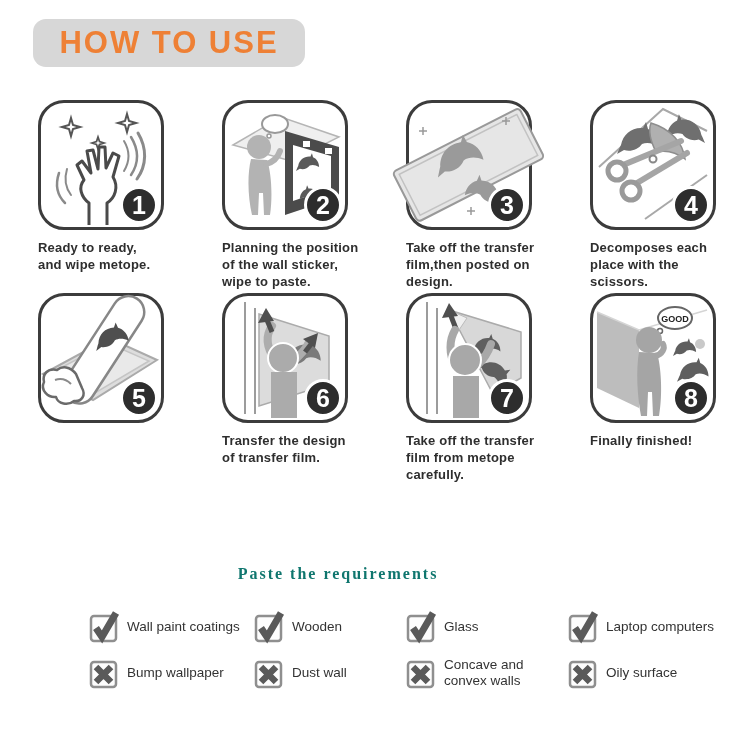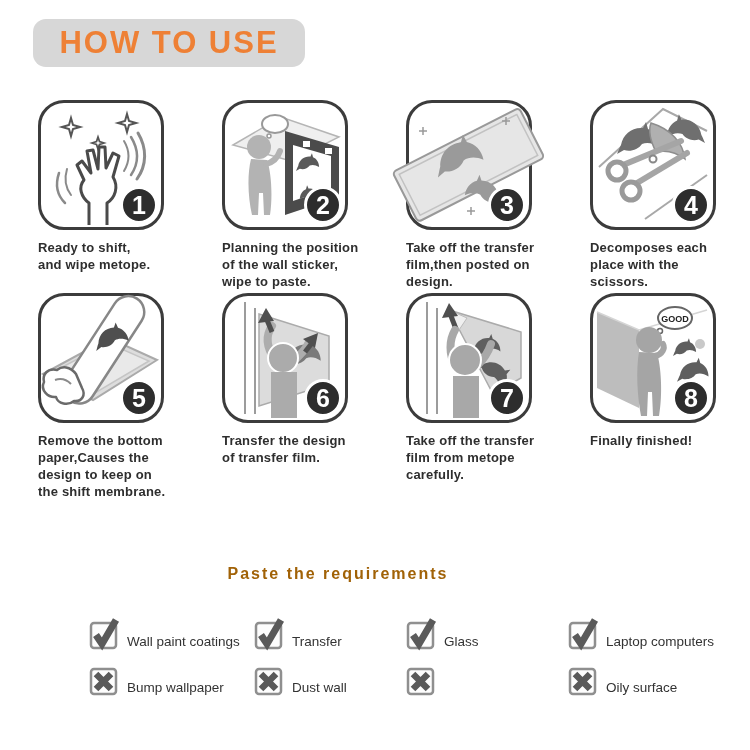--- a/index.html
+++ b/index.html
@@ -20,25 +20,25 @@
             border-radius:26px;background:#fff;}
   .step-box svg.illus{position:absolute;left:0;top:0;width:118px;height:122px;overflow:visible;}
   .badge{position:absolute;right:3px;bottom:3px;width:38px;height:38px;border-radius:50%;
          background:#2d2d2d;border:3px solid #ffffff;color:#fff;display:flex;align-items:center;
          justify-content:center;font-size:25px;font-weight:bold;box-sizing:border-box;}
   .caption{margin-top:9px;width:172px;font-size:13px;font-weight:bold;color:#2e2e2e;
            line-height:1.32;white-space:pre-line;letter-spacing:0.2px;}
 
   
   .req-title{position:absolute;left:0;top:565px;width:676px;text-align:center;
-             font-family:Liberation Sans, sans-serif;font-weight:bold;font-size:16px;
-             color:#a16207;letter-spacing:2px;}
+             font-family:Liberation Serif, serif;font-weight:bold;font-size:16px;
+             color:#0f766e;letter-spacing:2px;}
   .req-grid{position:absolute;left:88px;top:604px;display:grid;
             grid-template-columns:165px 152px 162px 150px;grid-auto-rows:46px;}
-  .req-item{display:flex;align-items:flex-end;gap:7px;}
+  .req-item{display:flex;align-items:center;gap:7px;}
   .req-icon{width:32px;height:32px;flex:0 0 32px;position:relative;}
   .req-icon svg{position:absolute;left:0;top:0;overflow:visible;}
   .req-icon .glyph-cross{display:none;}
   .req-icon[data-status="cross"] .glyph-cross{display:block;}
   .req-label{font-size:13.5px;color:#333;line-height:1.15;white-space:pre-line;}
 
   .hidden-defs{position:absolute;width:0;height:0;}
 </style>
 </head>
 <body>
@@ -69,21 +69,21 @@
           <path d="M90,34 C98,47 98,60 90,72" stroke="#8a8a8a" stroke-width="2.5" fill="none" stroke-linecap="round"></path>
           <path d="M83,38 C89,48 89,58 83,68" stroke="#8a8a8a" stroke-width="2" fill="none" stroke-linecap="round"></path>
           <path d="M18,70 C14,82 16,92 24,100" stroke="#8a8a8a" stroke-width="2.5" fill="none" stroke-linecap="round"></path>
           <path d="M26,66 C23,76 24,84 30,92" stroke="#8a8a8a" stroke-width="2" fill="none" stroke-linecap="round"></path>
           <path d="M48,122 L48,100 C40,94 37,84 43,77 L36,62 L41,58 L50,70 L46,48 L52,47 L57,66 L58,44 L64,44 L65,65 L72,50 L78,53 L72,74 C78,84 74,95 66,100 L66,122" fill="#fff" stroke="#4a4a4a" stroke-width="3" stroke-linejoin="round"></path>
         </svg>
         <div class="badge">
           <span>1</span>
         </div>
       </div>
-      <div class="caption">Ready to shift,
+      <div class="caption">Ready to ready,
 and wipe metope.</div>
     </div>
 
     <div class="step">
       <div class="step-box">
         <svg class="illus" viewBox="0 0 118 122">
           <path d="M8,42 L56,14 L114,34 L66,58 Z" fill="#efefef" stroke="#b5b5b5" stroke-width="1.5"></path>
           <path d="M60,28 L114,44 L114,94 L60,112 Z" fill="#4b4b4b"></path>
           <path d="M68,42 L106,53 L106,85 L68,98 Z" fill="#ffffff"></path>
           <rect x="78" y="38" width="7" height="6" fill="#fff"></rect>
@@ -162,24 +162,20 @@
             <rect x="44" y="-8" width="32" height="122" rx="16" fill="#ffffff" stroke="#878787" stroke-width="2.5"></rect>
           </g>
           <use href="#dolphin" transform="translate(52,32) scale(0.8) rotate(-8)" fill="#4f4f4f"></use>
           <path d="M16,74 C7,72 1,78 3,86 C-1,94 7,102 15,101 C17,108 27,110 33,105 C41,106 45,99 41,92 L35,78 C29,70 21,70 16,74 Z" fill="#ffffff" stroke="#6a6a6a" stroke-width="2.5" stroke-linejoin="round"></path>
           <path d="M14,84 C20,82 26,84 30,88" stroke="#8a8a8a" stroke-width="2" fill="none"></path>
         </svg>
         <div class="badge">
           <span>5</span>
         </div>
       </div>
-      <div class="caption">Remove the bottom
-paper,Causes the
-design to keep on
-the shift membrane.</div>
     </div>
 
     <div class="step">
       <div class="step-box">
         <svg class="illus" viewBox="0 0 118 122">
           <line x1="20" y1="6" x2="20" y2="118" stroke="#9c9c9c" stroke-width="2"></line>
           <line x1="30" y1="12" x2="30" y2="118" stroke="#9c9c9c" stroke-width="2"></line>
           <path d="M34,18 L104,40 L104,88 L34,110 Z" fill="#dcdcdc" stroke="#ababab" stroke-width="1.5"></path>
           <use href="#dolphin" transform="translate(60,46) scale(0.85)" fill="#7a7a7a"></use>
           <path d="M50,64 C42,52 40,40 47,30" stroke="#adadad" stroke-width="8" fill="none" stroke-linecap="round"></path>
@@ -263,21 +259,21 @@
     </div>
 
     <div class="req-item">
       <span class="req-icon" data-status="check">
         <svg class="glyph-check" width="32" height="32" viewBox="0 0 32 32">
             <rect x="3" y="5" width="25" height="25" rx="3" fill="#fdfdfd" stroke="#8f8f8f" stroke-width="2.5"></rect>
             <path d="M8,17 L14,26 L28,2" fill="none" stroke="#5a5a5a" stroke-width="7"></path>
           </svg>
 
       </span>
-      <span class="req-label">Transfer</span>
+      <span class="req-label">Wooden</span>
     </div>
 
 
     <div class="req-item">
       <span class="req-icon" data-status="check">
         <svg class="glyph-check" width="32" height="32" viewBox="0 0 32 32">
             <rect x="3" y="5" width="25" height="25" rx="3" fill="#fdfdfd" stroke="#8f8f8f" stroke-width="2.5"></rect>
             <path d="M8,17 L14,26 L28,2" fill="none" stroke="#5a5a5a" stroke-width="7"></path>
           </svg>
 
@@ -322,20 +318,22 @@
     </div>
 
     <div class="req-item">
       <span class="req-icon" data-status="cross">
 
         <svg class="glyph-cross" width="32" height="32" viewBox="0 0 32 32">
             <rect x="3" y="5" width="25" height="25" rx="3" fill="#fdfdfd" stroke="#8f8f8f" stroke-width="2.5"></rect>
             <path d="M8,10 L23,25 M23,10 L8,25" fill="none" stroke="#5a5a5a" stroke-width="6.5"></path>
           </svg>
       </span>
+      <span class="req-label">Concave and
+convex walls</span>
     </div>
 
     <div class="req-item">
       <span class="req-icon" data-status="cross">
 
         <svg class="glyph-cross" width="32" height="32" viewBox="0 0 32 32">
             <rect x="3" y="5" width="25" height="25" rx="3" fill="#fdfdfd" stroke="#8f8f8f" stroke-width="2.5"></rect>
             <path d="M8,10 L23,25 M23,10 L8,25" fill="none" stroke="#5a5a5a" stroke-width="6.5"></path>
           </svg>
       </span>

